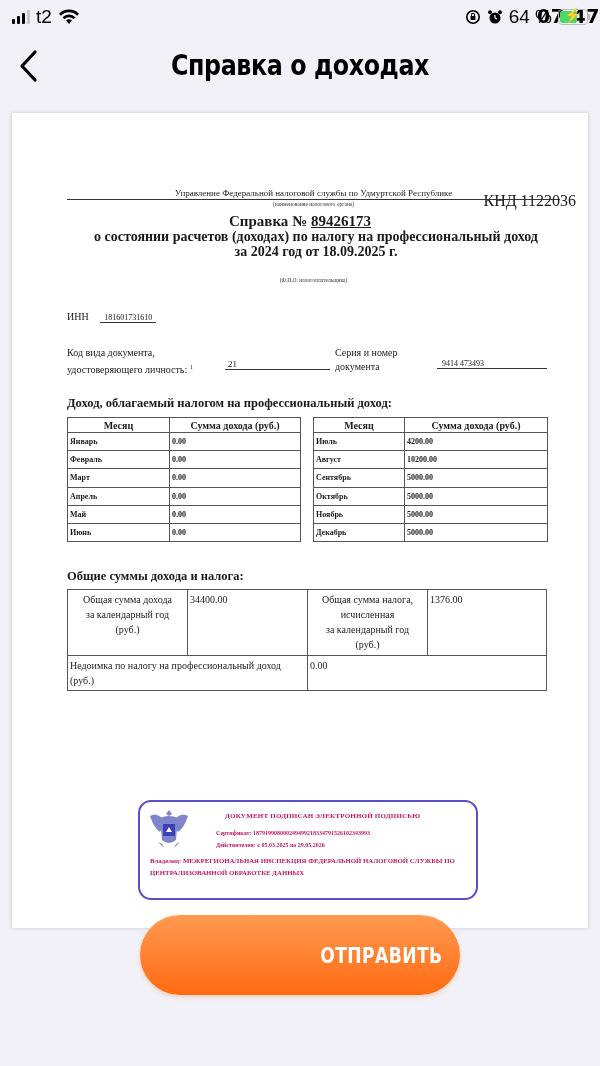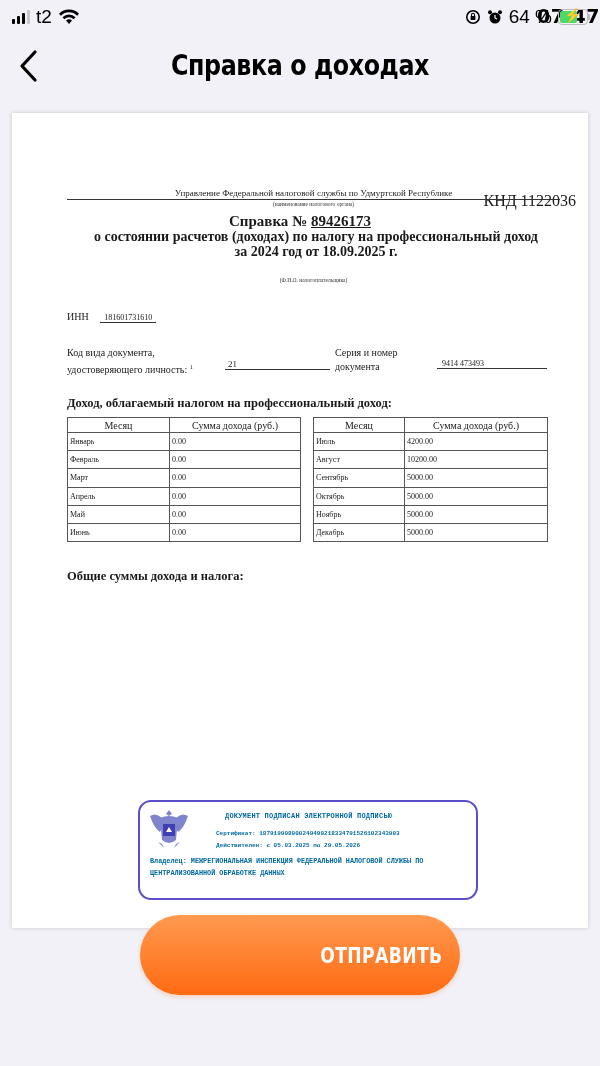--- a/index.html
+++ b/index.html
@@ -49,35 +49,35 @@
     .doc-code-label sup { font-size: 6px; }
     .doc-code-val { position: absolute; left: 213px; top: 246px; width: 105px; font-size: 9px; border-bottom: 1px solid #333; padding-left: 3px; }
     .series-label { position: absolute; left: 323px; top: 233px; font-size: 10px; line-height: 14px; }
     .series-val { position: absolute; left: 425px; top: 246px; width: 110px; font-size: 8px; border-bottom: 1px solid #333; padding-left: 5px; }
 
     .section-h { position: absolute; left: 55px; font-size: 12.5px; font-weight: bold; }
     .sh1 { top: 283px; }
     .sh2 { top: 456px; }
 
     table.months { position: absolute; top: 304px; border-collapse: collapse; font-size: 8px; }
-    table.months td, table.months th { border: 1px solid #555; height: 18.2px; padding: 0 2px; text-align: left; font-weight: normal; }
+    table.months td, table.months th { border: 1px solid #555; height: 18.2px; padding: 0 2px; text-align: left; font-weight: bold; }
     table.months th { text-align: center; font-size: 10px; height: 15px; }
     .tbl-left { left: 55px; width: 234px; }
     .tbl-right { left: 301px; width: 235px; }
     .tbl-left col.c1 { width: 102px; }
     .tbl-right col.c1 { width: 91px; }
 
     table.totals { position: absolute; left: 55px; top: 476px; width: 480px; border-collapse: collapse; font-size: 10px; }
     table.totals td { border: 1px solid #555; vertical-align: top; padding: 2px 2px; line-height: 15px; }
     table.totals td.lbl { text-align: center; }
     table.totals tr.r1 td { height: 66px; }
     table.totals tr.r2 td { height: 33px; text-align: left; }
 
     
-    .stamp { position: absolute; left: 126px; top: 687px; width: 340px; height: 100px; border: 2px solid #5a4fc8; border-radius: 13px; color: #0369a1; font-family: Liberation Mono, monospace; }
+    .stamp { position: absolute; left: 126px; top: 687px; width: 340px; height: 100px; border: 2px solid #5a4fc8; border-radius: 13px; color: #be185d; font-family: Liberation Serif, serif; }
     .emblem { position: absolute; left: 6px; top: 4px; width: 46px; height: 44px; }
     .stamp-title { position: absolute; left: 85px; top: 10px; font-size: 7px; font-weight: bold; letter-spacing: 0.2px; }
     .stamp-cert { position: absolute; left: 76px; top: 28px; font-size: 6px; font-weight: bold; }
     .stamp-valid { position: absolute; left: 76px; top: 40px; font-size: 6px; font-weight: bold; }
     .stamp-owner { position: absolute; left: 10px; top: 53px; width: 325px; font-size: 6.8px; font-weight: bold; line-height: 12px; }
 
     
     .send-btn { position: absolute; left: 140px; top: 915px; width: 320px; height: 80px; border-radius: 40px; background: linear-gradient(180deg, #ff9a50 0%, #ff6a12 100%); box-shadow: 0 2px 4px rgba(255,110,20,0.25); display: flex; align-items: center; justify-content: flex-end; cursor: pointer; }
     .send-label { color: #fff; font-size: 22px; font-weight: bold; font-family: "DejaVu Sans", sans-serif; transform: scaleX(0.78); letter-spacing: 0.5px; }
   </style>
@@ -246,20 +246,39 @@
   <div class="section-h sh2">Общие суммы дохода и налога:</div>
 
   <table class="totals">
     <colgroup>
         <col style="width:120px">
         <col style="width:120px">
         <col style="width:120px">
         <col>
       </colgroup>
     <tbody>
+        <tr class="r1">
+      <td class="lbl">
+        <div>Общая сумма дохода</div>
+        <div>за календарный год</div>
+        <div>(руб.)</div>
+      </td>
+      <td>34400.00</td>
+      <td class="lbl">
+        <div>Общая сумма налога,</div>
+        <div>исчисленная</div>
+        <div>за календарный год</div>
+        <div>(руб.)</div>
+      </td>
+      <td>1376.00</td>
+    </tr>
+    <tr class="r2">
+      <td colspan="2">Недоимка по налогу на профессиональный доход (руб.)</td>
+      <td colspan="2">0.00</td>
+    </tr>
   </tbody>
     </table>
 
   <div class="stamp">
     <svg class="emblem" viewBox="0 0 46 44">
       <g fill="#6a6fc4" opacity="0.85">
         <path d="M23 4 L26 8 L23 10 L20 8 Z"></path>
         <path d="M4 10 Q10 6 16 12 Q18 20 14 26 Q8 22 4 10 Z"></path>
         <path d="M42 10 Q36 6 30 12 Q28 20 32 26 Q38 22 42 10 Z"></path>
         <path d="M14 12 Q23 8 32 12 L30 34 Q23 40 16 34 Z"></path>

